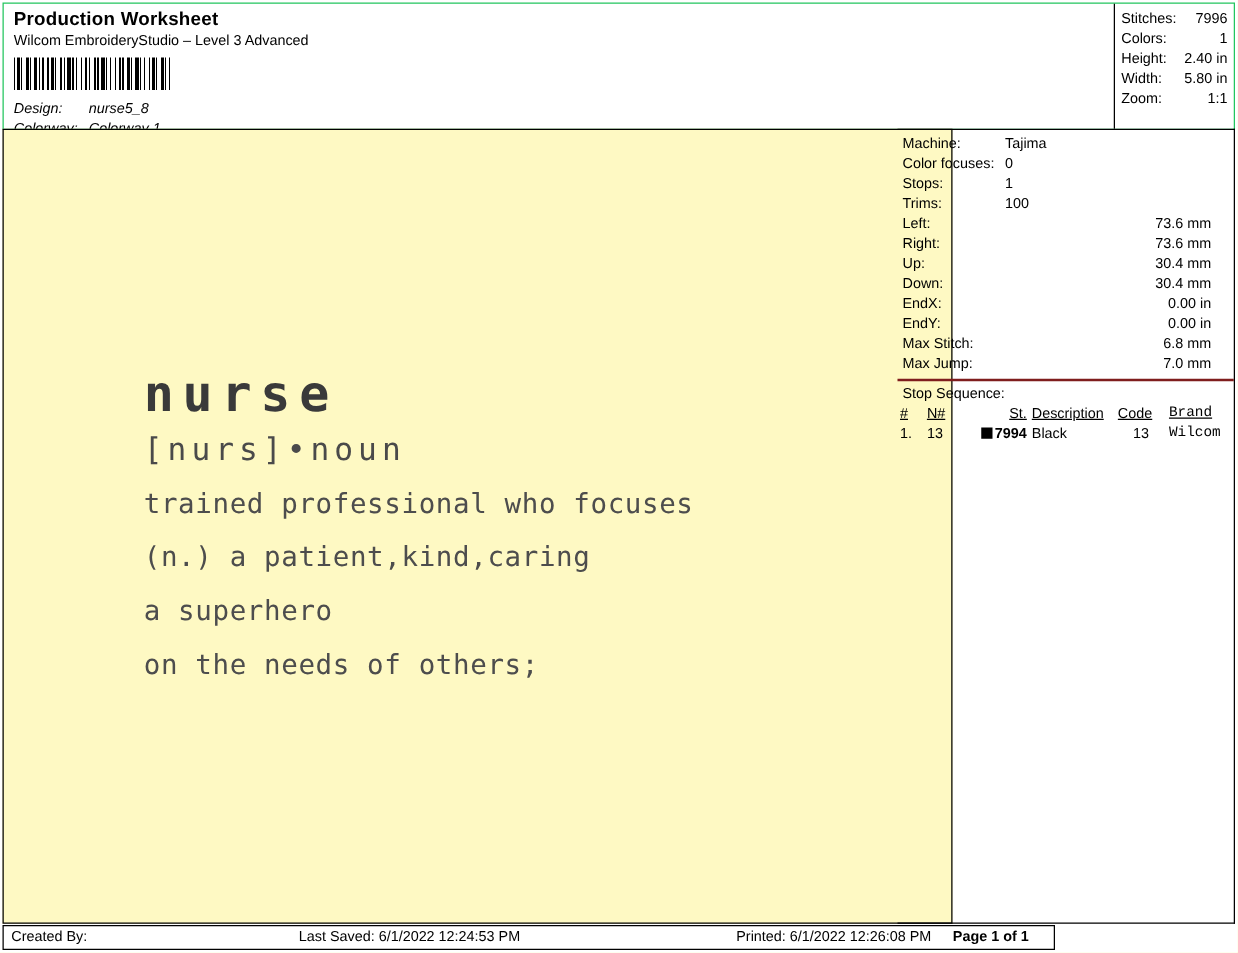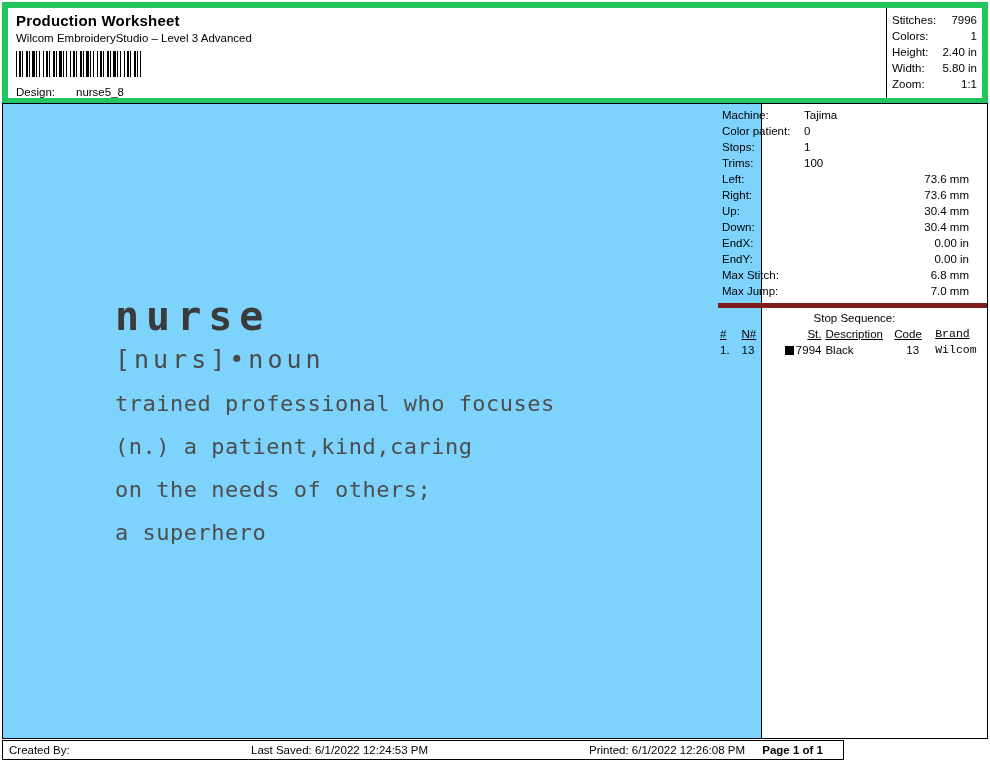--- a/index.html
+++ b/index.html
@@ -20,21 +20,21 @@
     overflow: hidden;
   }
 
   
   .header {
     position: absolute;
     left: 2px;
     top: 2px;
     width: 986px;
     height: 102px;
-    border: 6px solid #22c55e;
+    border: 1px solid #22c55e;
     box-sizing: border-box;
   }
   .header-left {
     position: absolute;
     left: 0;
     top: 0;
     width: 890px;
     height: 100%;
     box-sizing: border-box;
     padding: 4px 8px;
@@ -61,20 +61,21 @@
       #000 6px, #000 7px, #fff 7px, #fff 10px,
       #000 10px, #000 12px, #fff 12px, #fff 13px,
       #000 13px, #000 14px, #fff 14px, #fff 16px,
       #000 16px, #000 19px, #fff 19px, #fff 20px,
       #000 20px, #000 21px, #fff 21px, #fff 23px,
       #000 23px, #000 24px, #fff 24px, #fff 27px
     );
   }
   .meta-rows {
     margin-top: 7px;
+    font-style: italic;
   }
   .meta-row {
     display: flex;
     line-height: 16px;
     font-size: 11.5px;
   }
   .meta-label {
     width: 58px;
   }
   .meta-value {
@@ -102,21 +103,21 @@
 
   
   .canvas {
     position: absolute;
     left: 2px;
     top: 103px;
     width: 760px;
     height: 636px;
     border: 1px solid #000;
     box-sizing: border-box;
-    background: #7dd3fc;
+    background: #fef9c3;
   }
   .design-block {
     position: absolute;
     left: 112px;
     top: 190px;
     width: 600px;
     color: #4a4a4a;
     font-family: "DejaVu Sans Mono", monospace;
   }
   .design-word {
@@ -170,47 +171,46 @@
   .info-val.num {
     text-align: left;
   }
   .info-val.right-num {
     width: 60px;
     text-align: right;
     padding-right: 18px;
   }
 
   .stopseq-header {
-    border-top: 5px solid #7f1d1d;
+    border-top: 2px solid #7f1d1d;
     margin-top: 4px;
     padding: 2px 0 0 4px;
     font-size: 11.5px;
     line-height: 16px;
-    text-align: center;
   }
   .seq-table {
     width: 100%;
     border-collapse: collapse;
     font-size: 11.5px;
   }
   .seq-table th {
     font-weight: normal;
     text-decoration: underline;
     text-align: left;
     padding: 0 2px;
     line-height: 16px;
   }
   .seq-table td {
     padding: 0 2px;
     line-height: 16px;
     white-space: nowrap;
   }
   .col-hash { width: 16px; }
   .col-n { width: 24px; }
-  .col-st { width: 46px; text-align: right !important; }
+  .col-st { width: 46px; text-align: right !important; font-weight: bold; }
   .col-desc { width: 60px; }
   .col-code { width: 34px; text-align: center; }
   .col-brand { width: 46px; font-family: Liberation Mono, monospace; }
   .swatch {
     display: inline-block;
     width: 9px;
     height: 9px;
     background: #000;
     vertical-align: -1px;
     margin-right: 2px;
@@ -231,21 +231,21 @@
     position: relative;
     height: 100%;
   }
   .footer-item {
     position: absolute;
     top: 2px;
     line-height: 15px;
     white-space: nowrap;
   }
   .f-created { left: 6px; }
-  .f-saved { left: 248px; }
+  .f-saved { left: 236px; }
   .f-printed { left: 586px; }
   .f-page { right: 20px; font-weight: bold; }
 </style>
 </head>
 <body>
 
 <div class="page">
 
   <div class="header">
     <div class="header-left">
@@ -287,33 +287,33 @@
       </div>
     </div>
   </div>
 
   <div class="canvas">
     <div class="design-block">
       <div class="design-word">nurse</div>
       <div class="design-pron">[nurs]•noun</div>
       <div class="design-def">trained professional who focuses</div>
       <div class="design-def">(n.) a patient,kind,caring</div>
+      <div class="design-def">a superhero</div>
       <div class="design-def">on the needs of others;</div>
-      <div class="design-def">a superhero</div>
     </div>
   </div>
 
   <div class="info-panel">
     <div class="info-list">
       <div class="info-row">
         <span class="info-key">Machine:</span>
         <span class="info-val num">Tajima</span>
       </div>
       <div class="info-row">
-        <span class="info-key">Color patient:</span>
+        <span class="info-key">Color focuses:</span>
         <span class="info-val num">0</span>
       </div>
       <div class="info-row">
         <span class="info-key">Stops:</span>
         <span class="info-val num">1</span>
       </div>
       <div class="info-row">
         <span class="info-key">Trims:</span>
         <span class="info-val num">100</span>
       </div>

